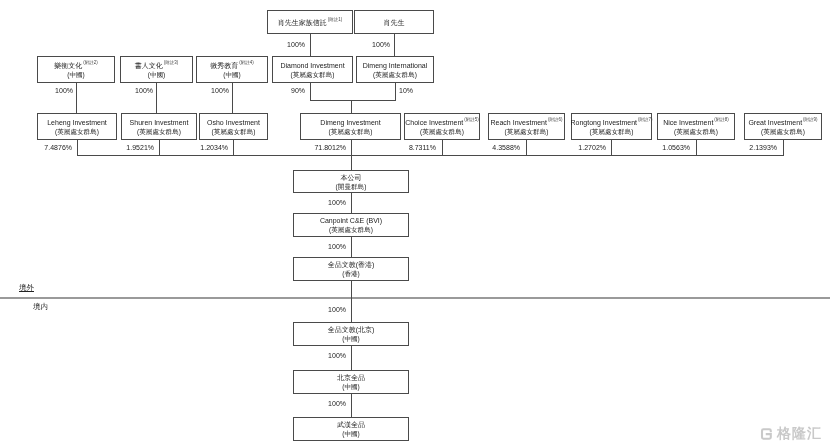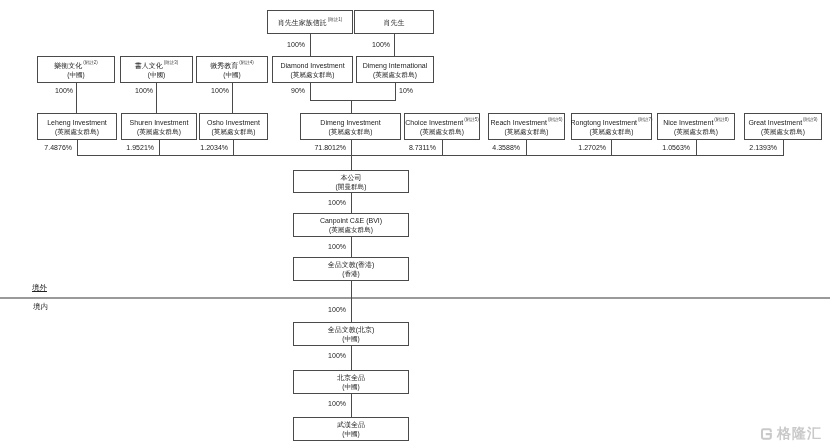--- a/index.html
+++ b/index.html
@@ -11,21 +11,21 @@
     position:absolute;box-sizing:border-box;border:1px solid #4a4a4a;background:#fff;
     display:flex;flex-direction:column;align-items:center;justify-content:center;
     text-align:center;font-size:7px;line-height:9px;padding:1px;white-space:nowrap;
   }
   .node .l2{font-size:6.6px;}
   .node sup{font-size:4.5px;line-height:1;vertical-align:super;margin-left:1px;color:#444;}
   .seg{position:absolute;background:#4a4a4a;}
   .lbl{position:absolute;font-size:7px;line-height:8px;white-space:nowrap;color:#222;}
   .divider{position:absolute;left:0;top:297px;width:830px;height:2px;background:#9a9a9a;}
   .region{position:absolute;font-size:7.5px;line-height:9px;color:#222;}
-  .region-out{left:32px;top:283px;text-decoration:underline;}
+  .region-out{left:19px;top:283px;text-decoration:underline;}
   .region-in{left:33px;top:302px;}
   .watermark{
     position:absolute;right:8px;bottom:5px;display:flex;align-items:center;gap:3px;
     color:#c9c9c9;font-size:14px;font-weight:bold;letter-spacing:1px;
   }
 </style>
 </head>
 <body>
 
 <div class="canvas" id="canvas">

